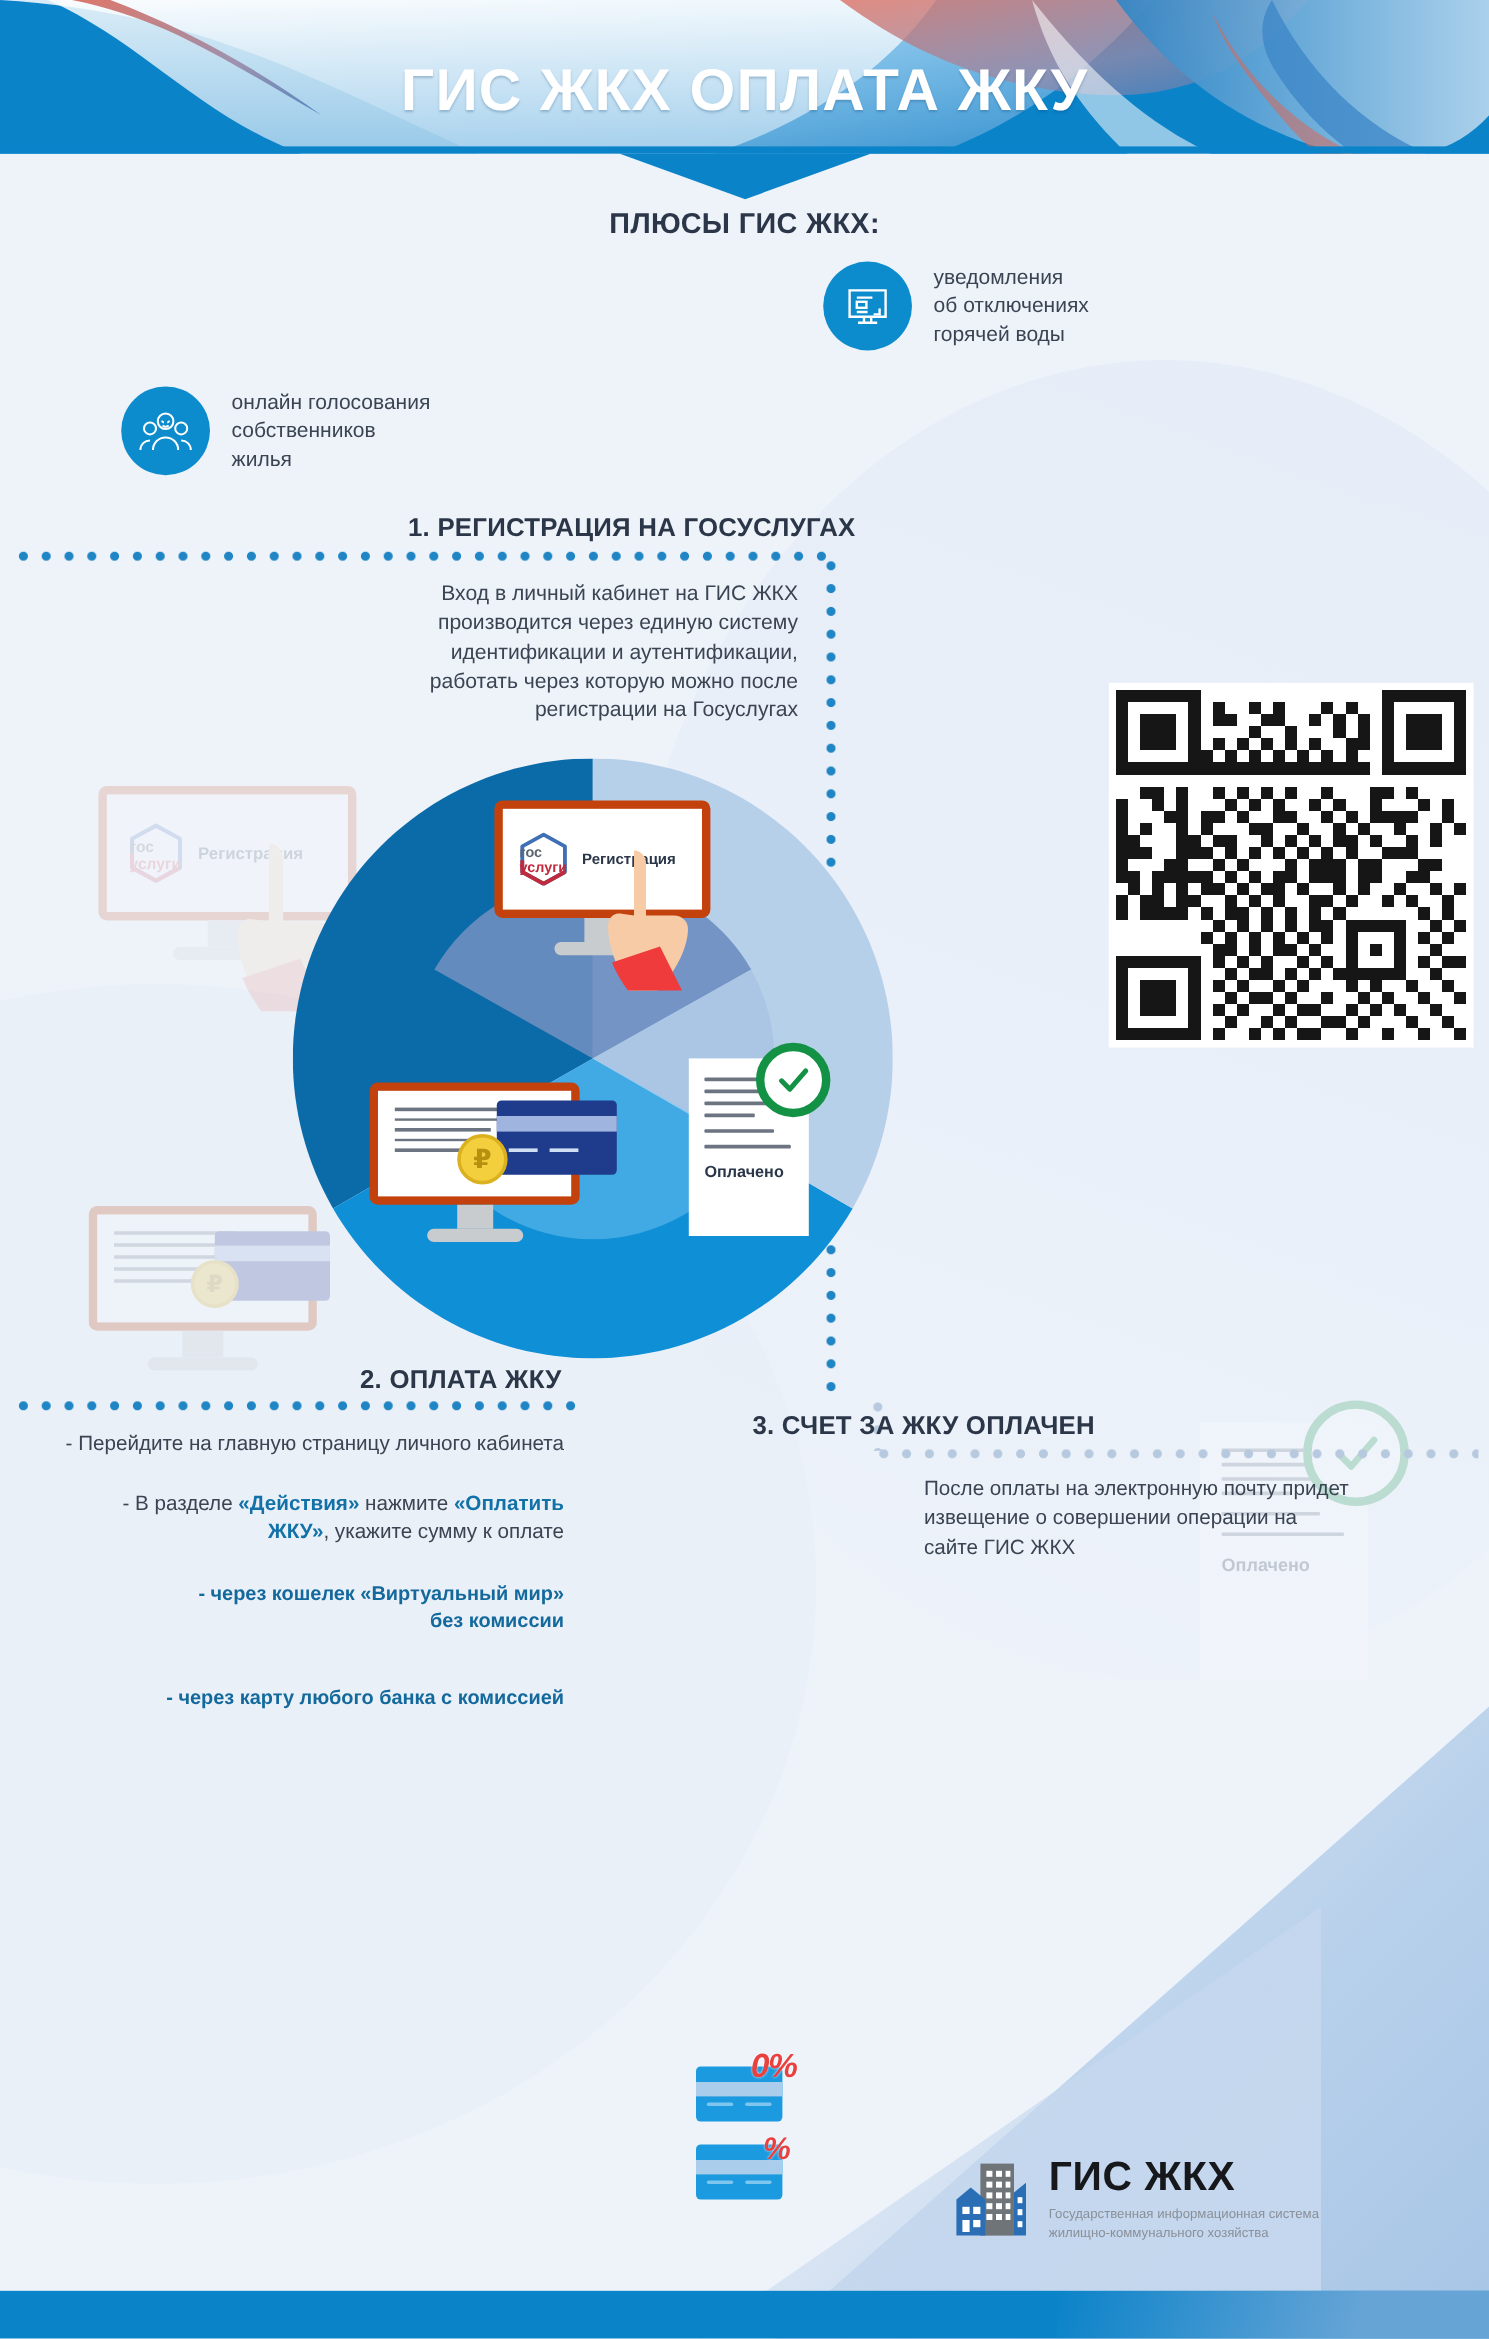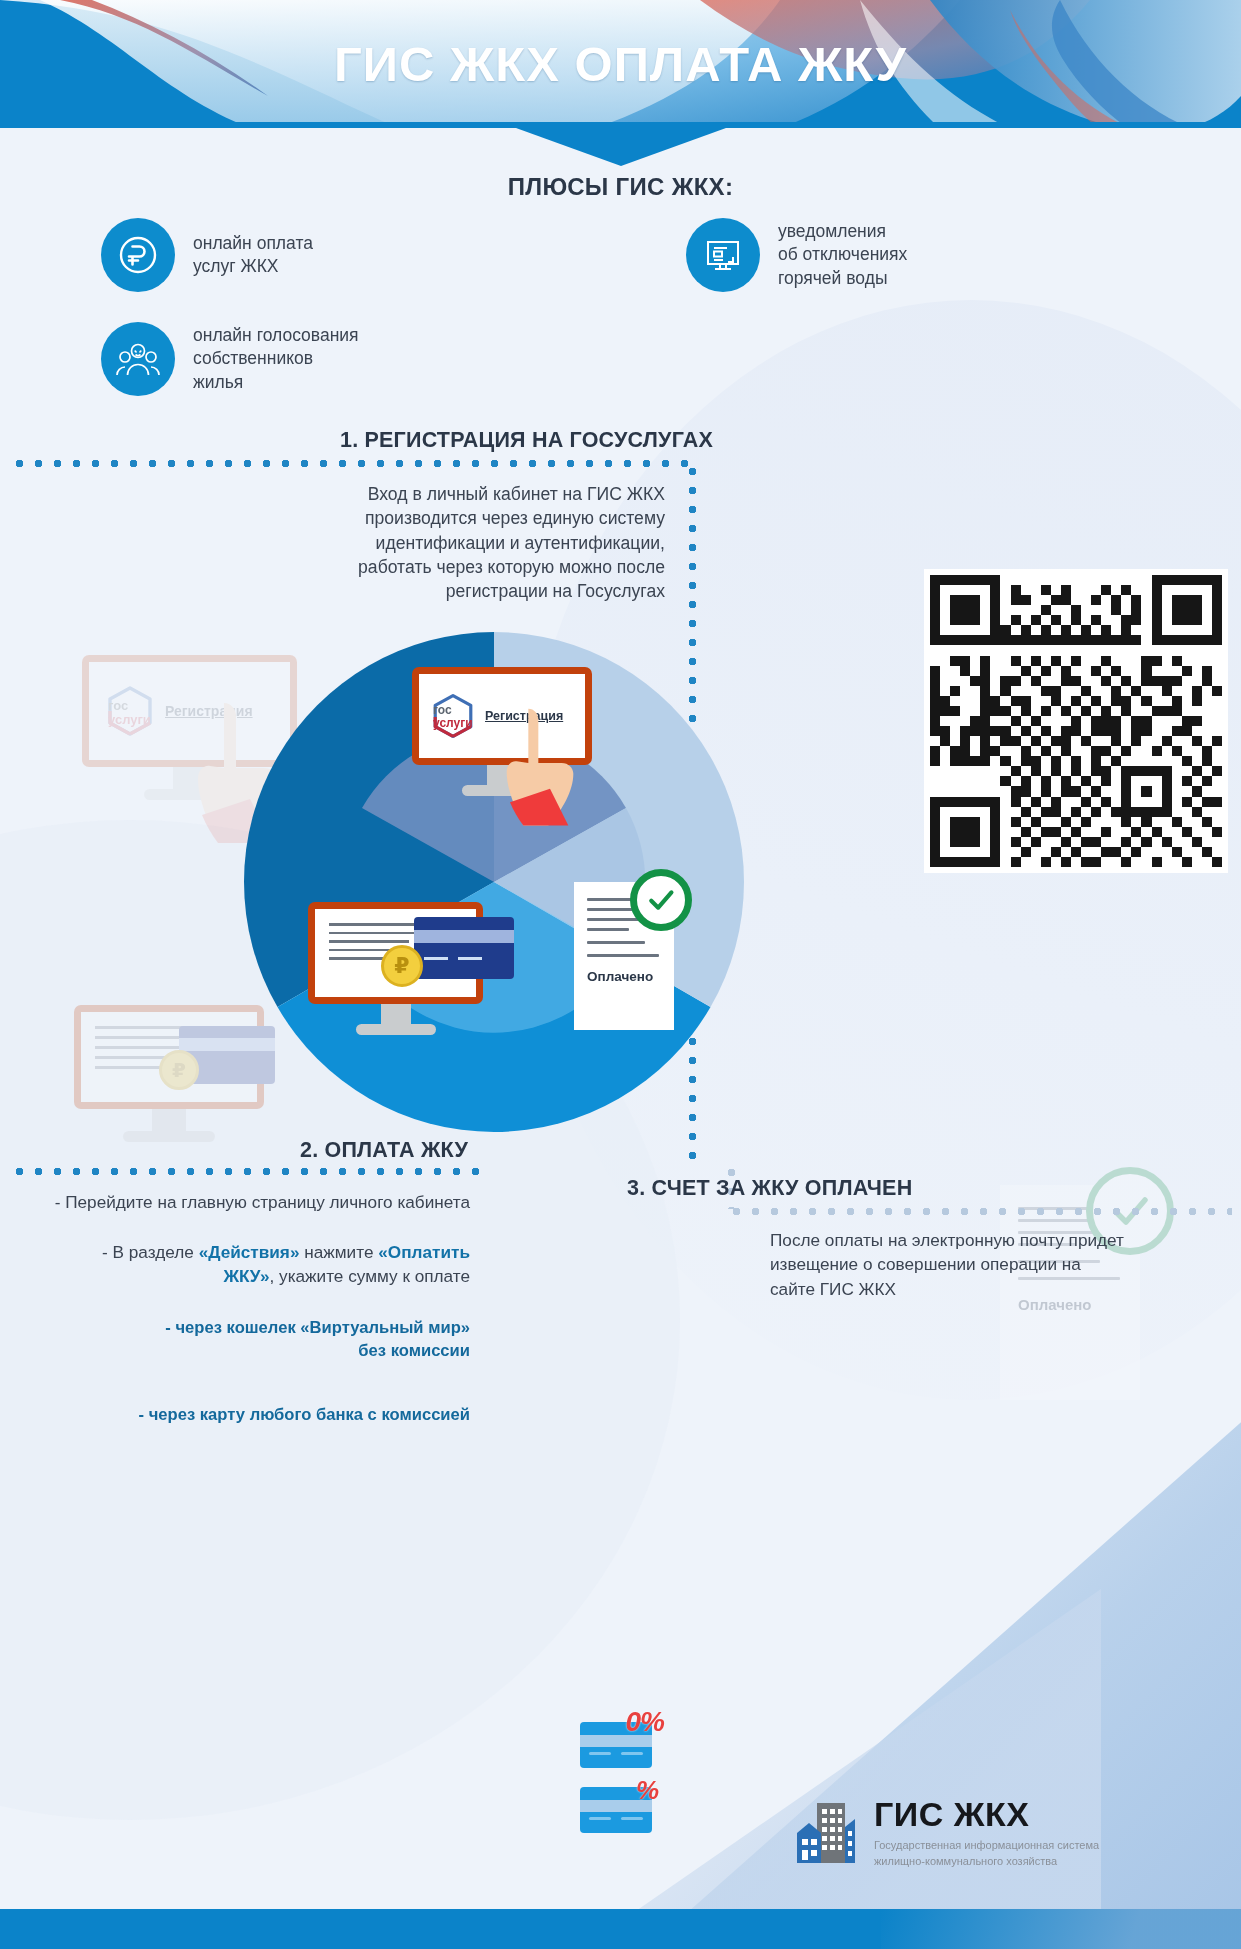--- a/index.html
+++ b/index.html
@@ -45,21 +45,21 @@
     position:absolute; top:0; left:0; width:1241px; height:128px;
     background:#0b83c9; overflow:hidden;
   }
   .header-top-strip{
     position:absolute; top:0; left:0; width:1241px; height:122px;
     background:#cfe0f0;
   }
   .hdr-band{ position:absolute; left:0; top:122px; width:1241px; height:6px; background:#0b83c9;}
   .ribbon{ position:absolute; top:0; left:0; width:1241px; height:190px; }
   .title-wrap{
-    position:absolute; top:0; left:0; width:1241px; height:128px;
+    position:absolute; top:12px; left:0; width:1241px; height:128px;
     display:flex; align-items:center; justify-content:center;
     z-index:6;
   }
   .title{
     font-size:49px; font-weight:bold; color:#ffffff; letter-spacing:1px;
     font-family:"Liberation Sans","DejaVu Sans",sans-serif;
     text-shadow:0 1px 2px rgba(0,60,110,.25);
   }
   .hdr-notch{
     position:absolute; top:128px; left:50%; transform:translateX(-50%);
@@ -162,21 +162,21 @@
 
   
   .monitor{ position:absolute; }
   .mon-screen{ background:#c2410c; border-radius:7px; padding:7px; }
   .mon-inner{ background:#ffffff; }
   .mon-neck{ width:34px; height:22px; background:#c9ccce; margin:0 auto; }
   .mon-base{ width:92px; height:11px; border-radius:6px; background:#c9ccce; margin:0 auto; }
 
   .gos-logo{ display:flex; align-items:center; gap:8px; }
   .gos-mark{ position:relative; width:54px; height:54px; }
-  .gos-text{ font-size:14px; font-weight:bold; color:#2b3748;text-decoration:underline; }
+  .gos-text{ font-size:14px; font-weight:bold; color:#2b3748; }
 
   
   .ghost{ opacity:.16; }
   .ghost2{ opacity:.22; }
 
   
   .paid-doc{ position:absolute; }
   .doc-paper{ background:#fff; position:relative; }
   .doc-line{ height:3px; background:#6b7480; border-radius:1px; margin-bottom:9px; }
   .doc-paid{ font-size:15px; font-weight:bold; color:#2b3748; }
@@ -243,30 +243,20 @@
     </svg>
     <div class="hdr-band"></div>
     <div class="title-wrap">
       <div class="title">ГИС ЖКХ ОПЛАТА ЖКУ</div>
     </div>
   </div>
   <div class="hdr-notch"></div>
 
   <div class="plus-title">ПЛЮСЫ ГИС ЖКХ:</div>
 
-  <div class="feature feature-1">
-    <div class="f-icon">
-      <svg width="42" height="42" viewBox="0 0 42 42">
-        <circle cx="21" cy="21" r="17" fill="none" stroke="#fff" stroke-width="2.4"></circle>
-        <path d="M15.5 12.5h7a5 5 0 0 1 0 10h-7M15.5 22.5v8M12 26.5h9M12 22.5h3.5" fill="none" stroke="#fff" stroke-width="2.6" stroke-linecap="round"></path>
-      </svg>
-    </div>
-    <div class="f-label"><span style="white-space:pre-line">онлайн оплата
-услуг ЖКХ</span></div>
-  </div>
 
 
   <div class="feature feature-3">
     <div class="f-icon">
       <svg width="42" height="42" viewBox="0 0 42 42">
         <g fill="none" stroke="#fff" stroke-width="2">
           <path d="M6 8h30v22H6z"></path>
           <path d="M12 14h13M12 26h9"></path>
           <rect x="12" y="17.5" width="8" height="5"></rect>
           <path d="M31 23v5h-5"></path>

